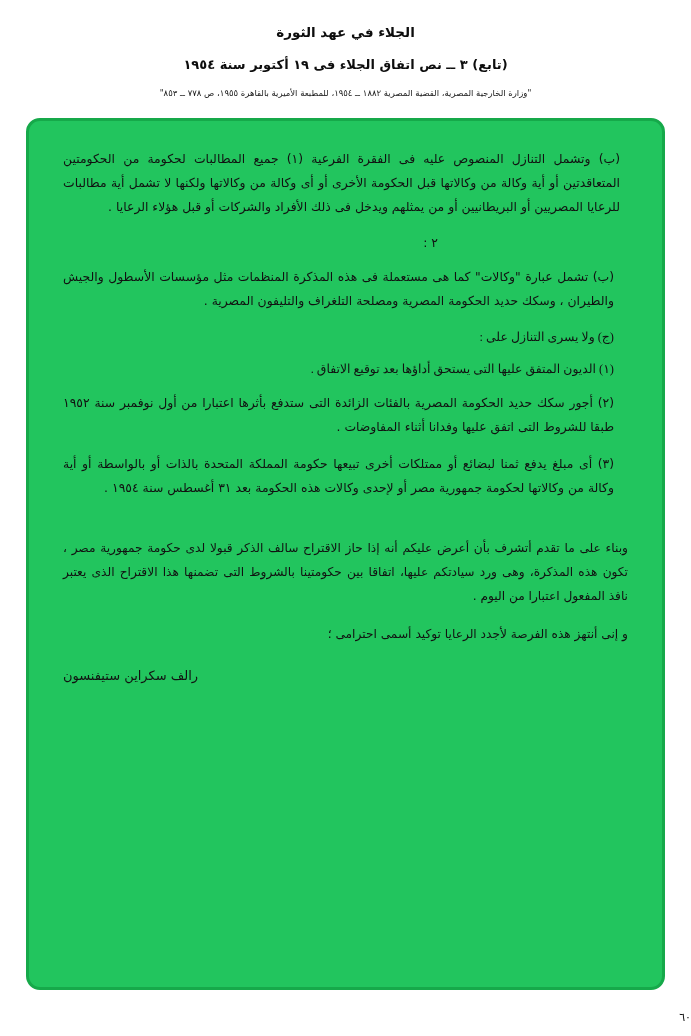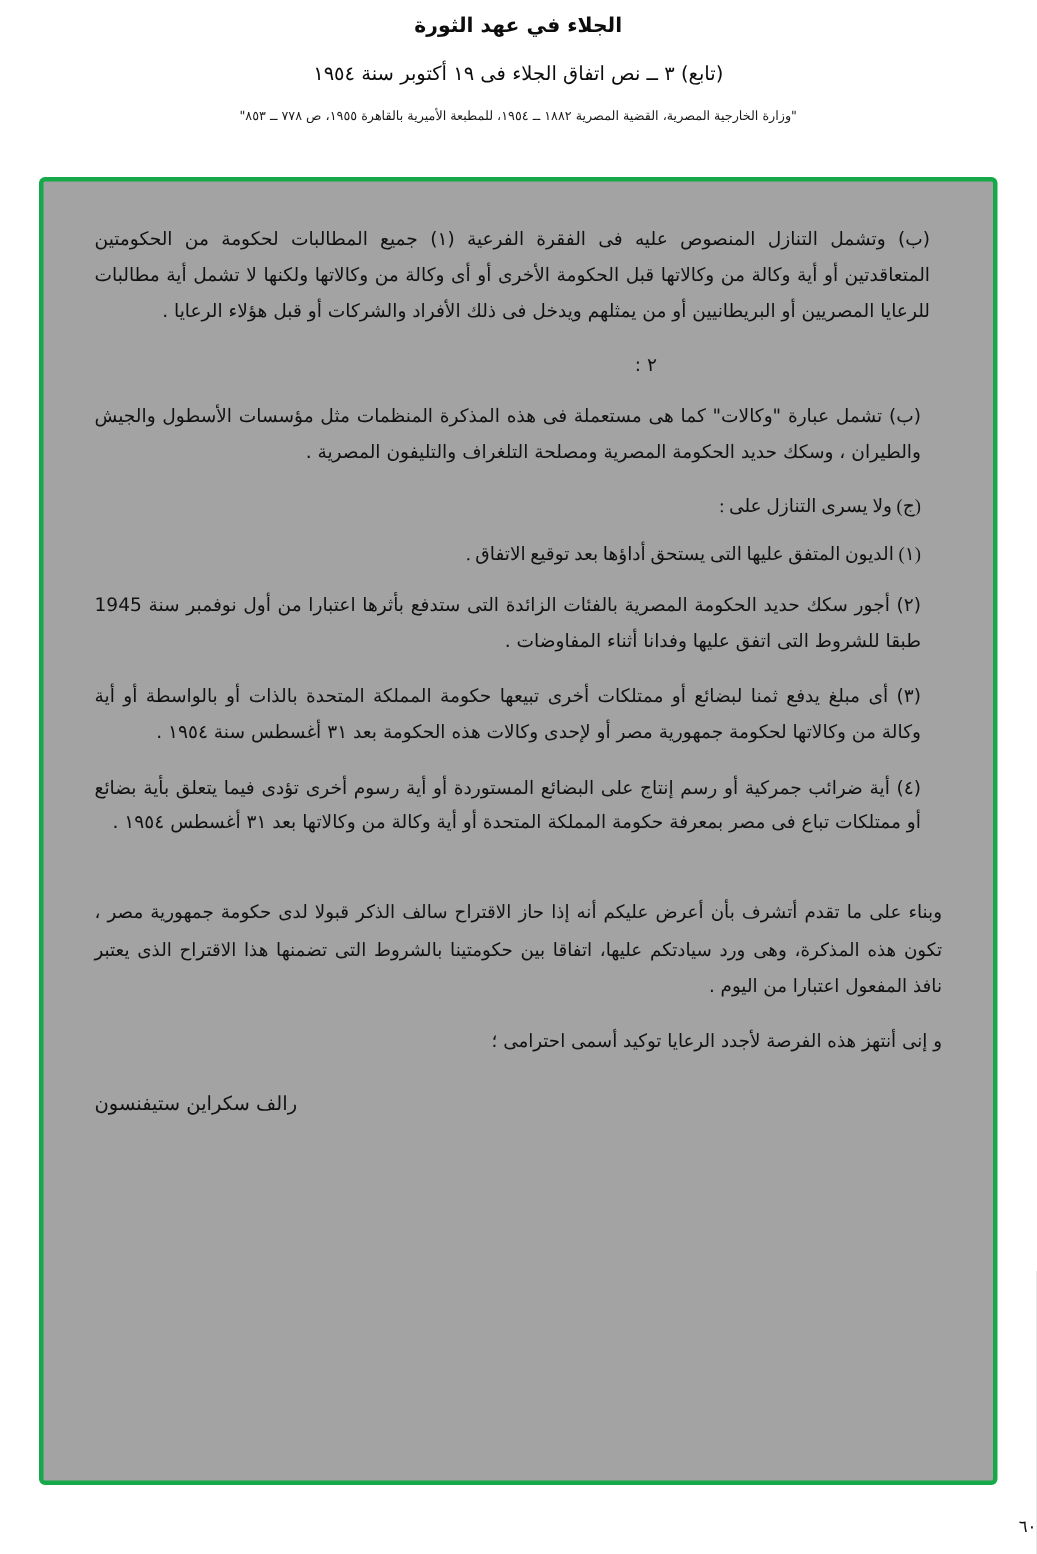--- a/index.html
+++ b/index.html
@@ -16,53 +16,53 @@
     overflow: hidden;
   }
   .page {
     width: 691px;
     height: 1036px;
     position: relative;
     box-sizing: border-box;
   }
   .header {
     text-align: center;
-    padding-top: 7px;
+    padding-top: 22px;
   }
   .header-title {
     font-size: 13.5px;
     font-weight: bold;
     letter-spacing: 0px;
     color: #0d0d0d;
     line-height: 1.5;
   }
   .header-sub {
     font-size: 13px;
-    font-weight: normal;
+    font-weight: bold;
     color: #0d0d0d;
     margin-top: 13px;
     line-height: 1.5;
   }
   .header-source {
     font-size: 8.5px;
     color: #1a1a1a;
     margin-top: 12px;
     line-height: 1.5;
     direction: rtl;
   }
   .frame {
     position: absolute;
     top: 118px;
     right: 26px;
     left: 26px;
     bottom: 46px;
     border: 3px solid #16a94a;
-    border-radius: 4px;
+    border-radius: 14px;
     box-sizing: border-box;
-    background: #a3a3a3;
+    background: #22c55e;
   }
   .frame-inner {
     position: absolute;
     top: 0; right: 0; left: 0; bottom: 0;
     padding: 26px 34px 10px 34px;
     box-sizing: border-box;
     overflow: hidden;
   }
   .para {
     font-size: 12.4px;
@@ -139,25 +139,24 @@
 
       <p class="marker-line">٢ :</p>
 
 
       <p class="para sub">(ب) تشمل عبارة "وكالات" كما هى مستعملة فى هذه المذكرة المنظمات مثل مؤسسات الأسطول والجيش والطيران ، وسكك حديد الحكومة المصرية ومصلحة التلغراف والتليفون المصرية .</p>
 
       <p class="para sub tight">(ج) ولا يسرى التنازل على :</p>
 
       <p class="para sub tight">(١) الديون المتفق عليها التى يستحق أداؤها بعد توقيع الاتفاق .</p>
 
-      <p class="para sub">(٢) أجور سكك حديد الحكومة المصرية بالفئات الزائدة التى ستدفع بأثرها اعتبارا من أول نوفمبر سنة 1945 طبقا للشروط التى اتفق عليها وفدانا أثناء المفاوضات .</p>
+      <p class="para sub">(٢) أجور سكك حديد الحكومة المصرية بالفئات الزائدة التى ستدفع بأثرها اعتبارا من أول نوفمبر سنة ١٩٥٢ طبقا للشروط التى اتفق عليها وفدانا أثناء المفاوضات .</p>
 
       <p class="para sub">(٣) أى مبلغ يدفع ثمنا لبضائع أو ممتلكات أخرى تبيعها حكومة المملكة المتحدة بالذات أو بالواسطة أو أية وكالة من وكالاتها لحكومة جمهورية مصر أو لإحدى وكالات هذه الحكومة بعد ٣١ أغسطس سنة ١٩٥٤ .</p>
 
-      <p class="para sub">(٤) أية ضرائب جمركية أو رسم إنتاج على البضائع المستوردة أو أية رسوم أخرى تؤدى فيما يتعلق بأية بضائع أو ممتلكات تباع فى مصر بمعرفة حكومة المملكة المتحدة أو أية وكالة من وكالاتها بعد ٣١ أغسطس ١٩٥٤ .</p>
 
       <p class="para closing">وبناء على ما تقدم أتشرف بأن أعرض عليكم أنه إذا حاز الاقتراح سالف الذكر قبولا لدى حكومة جمهورية مصر ، تكون هذه المذكرة، وهى ورد سيادتكم عليها، اتفاقا بين حكومتينا بالشروط التى تضمنها هذا الاقتراح الذى يعتبر نافذ المفعول اعتبارا من اليوم .</p>
 
       <p class="para closing2">و إنى أنتهز هذه الفرصة لأجدد الرعايا توكيد أسمى احترامى ؛</p>
 
       <div class="signature">رالف سكراين ستيفنسون</div>
 
     </div>
   </div>
 

